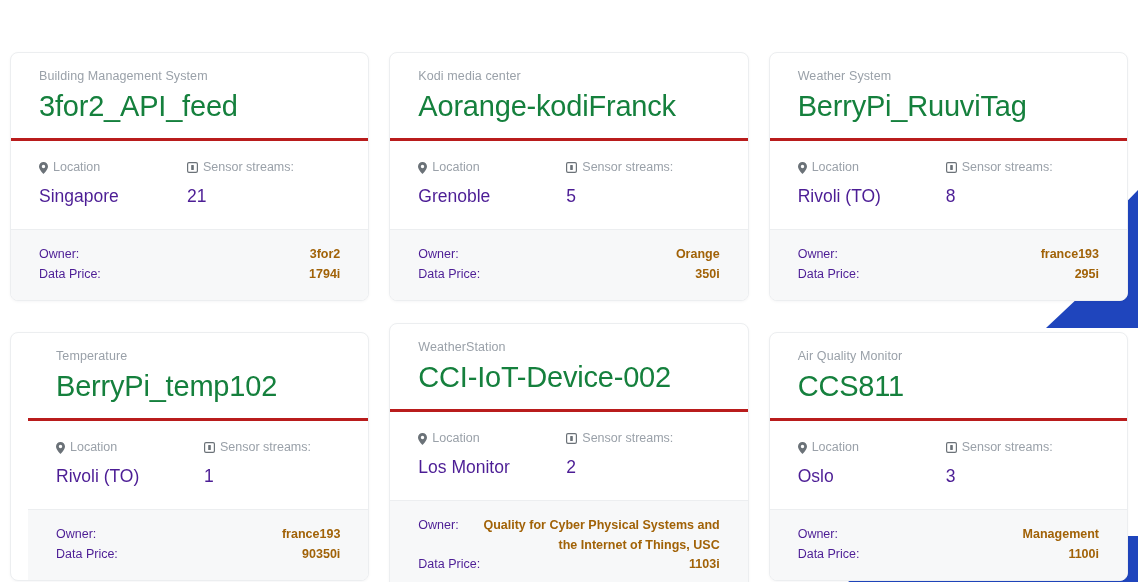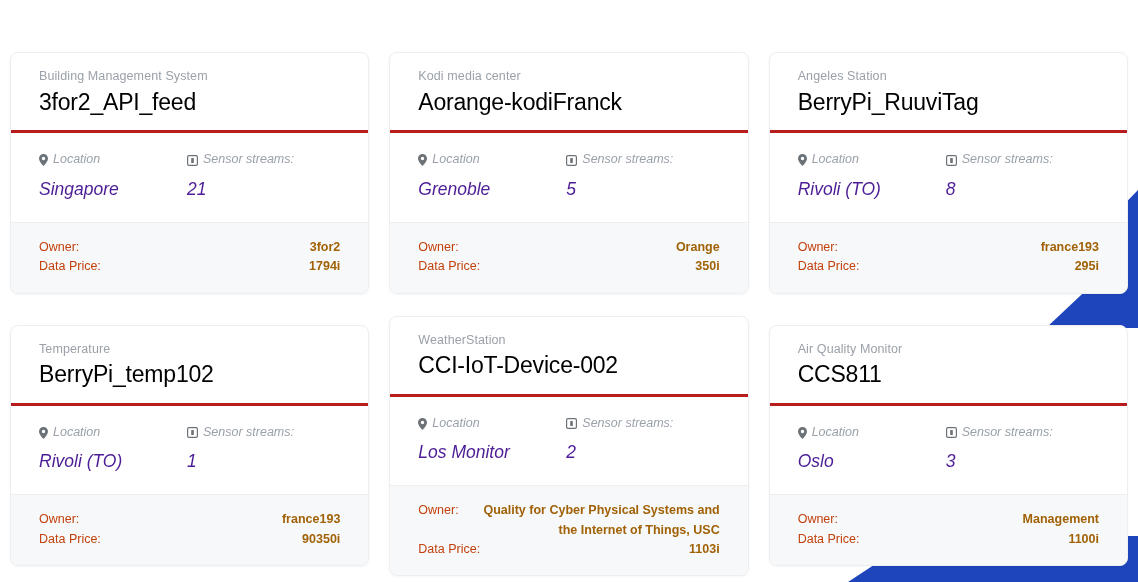--- a/index.html
+++ b/index.html
@@ -67,36 +67,36 @@
     border-bottom: 3px solid #b91c1c;
   }
   .card-kind {
     font-size: 12.5px;
     color: #9aa1a9;
     line-height: 1.4;
     margin-bottom: 2px;
     letter-spacing: 0.1px;
   }
   .card-title {
-    font-size: 23px;
-    color: #000000;
+    font-size: 29px;
+    color: #15803d;
     line-height: 1.25;
     font-weight: 400;
     letter-spacing: -0.2px;
     cursor: pointer;
     word-break: break-word;
   }
 
   
   .card-body {
     padding: 18px 28px 22px 28px;
     display: flex;
     background: #ffffff;
   }
-  .stat-col { flex: 0 0 auto; font-style: italic; }
+  .stat-col { flex: 0 0 auto; }
   .stat-col.location { width: 148px; }
 
   .stat-label {
     font-size: 12.5px;
     color: #9aa1a9;
     display: flex;
     align-items: center;
     gap: 5px;
     line-height: 1.4;
     margin-bottom: 10px;
@@ -119,21 +119,21 @@
   }
   .foot-row {
     display: flex;
     justify-content: space-between;
     align-items: flex-start;
     gap: 6px;
     line-height: 1.55;
   }
   .foot-label {
     font-size: 12.5px;
-    color: #c2410c;
+    color: #4c1d95;
     white-space: nowrap;
     flex: 0 0 auto;
   }
   .foot-value {
     font-size: 12.5px;
     color: #a16207;
     font-weight: bold;
     text-align: right;
   }
   .device-card.wrap-owner .foot-row.owner .foot-value {
@@ -233,21 +233,21 @@
       </div>
       <div class="foot-row">
         <span class="foot-label">Data Price:</span>
         <span class="foot-value">350i</span>
       </div>
     </div>
   </article>
 
   <article class="device-card">
     <div class="card-header">
-      <div class="card-kind">Angeles Station</div>
+      <div class="card-kind">Weather System</div>
       <div class="card-title">BerryPi_RuuviTag</div>
     </div>
     <div class="card-body">
       <div class="stat-col location">
         <div class="stat-label">
           <span class="ico">
             <svg width="9" height="12" viewBox="0 0 9 12">
                 <path d="M4.5 0C2 0 0 2 0 4.5 0 7.9 4.5 12 4.5 12S9 7.9 9 4.5C9 2 7 0 4.5 0zm0 6.2a1.7 1.7 0 1 1 0-3.4 1.7 1.7 0 0 1 0 3.4z" fill="#6b7278"></path>
               </svg>
           </span>
@@ -273,21 +273,21 @@
         <span class="foot-label">Owner:</span>
         <span class="foot-value">france193</span>
       </div>
       <div class="foot-row">
         <span class="foot-label">Data Price:</span>
         <span class="foot-value">295i</span>
       </div>
     </div>
   </article>
 
-  <article class="device-card" style="margin-top:9px;">
+  <article class="device-card" style="margin-top:9px;padding-left:17px;">
     <div class="card-header">
       <div class="card-kind">Temperature</div>
       <div class="card-title">BerryPi_temp102</div>
     </div>
     <div class="card-body">
       <div class="stat-col location">
         <div class="stat-label">
           <span class="ico">
             <svg width="9" height="12" viewBox="0 0 9 12">
                 <path d="M4.5 0C2 0 0 2 0 4.5 0 7.9 4.5 12 4.5 12S9 7.9 9 4.5C9 2 7 0 4.5 0zm0 6.2a1.7 1.7 0 1 1 0-3.4 1.7 1.7 0 0 1 0 3.4z" fill="#6b7278"></path>

